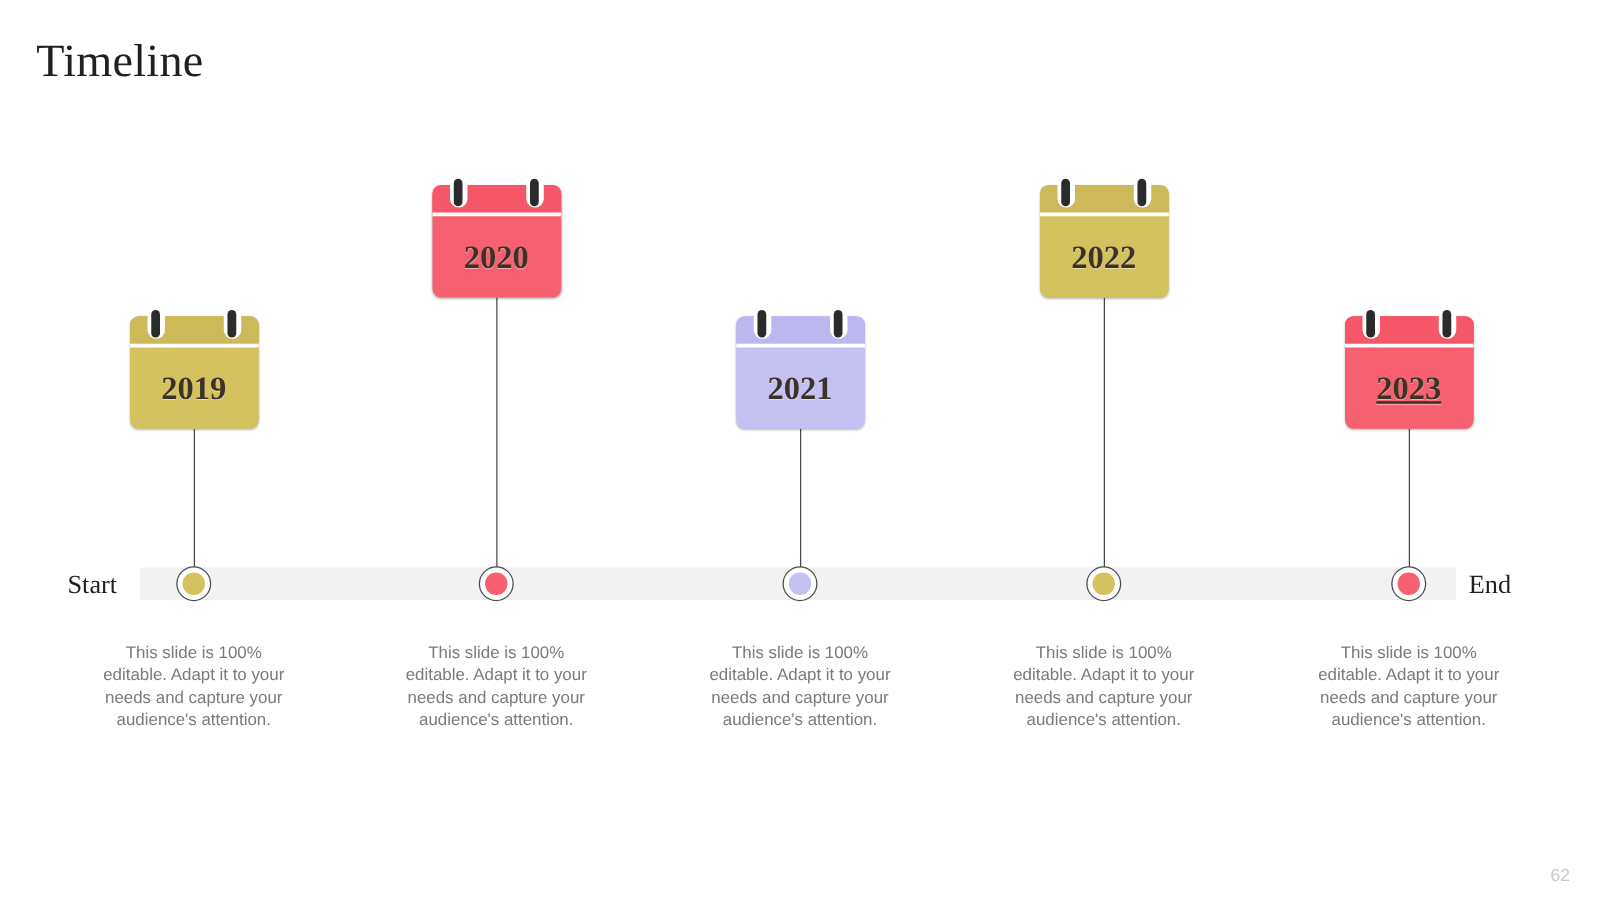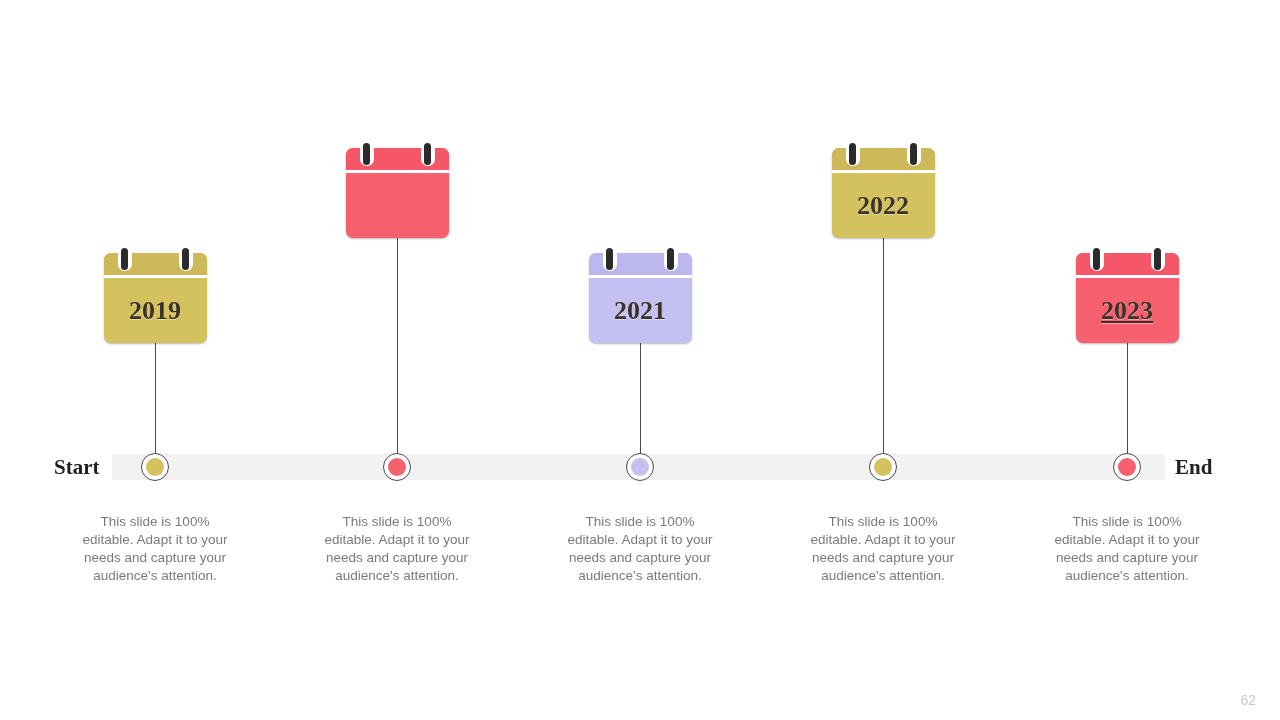--- a/index.html
+++ b/index.html
@@ -22,21 +22,21 @@
   
   .timeline-bar {
     position:absolute; left:112px; top:454px;
     width:1053px; height:26px;
     background:#f2f2f2; border-radius:2px;
   }
   .edge-label {
     position:absolute; top:454px; height:26px;
     display:flex; align-items:center;
     font-family:"Liberation Serif", serif;
-    font-weight:bold; font-size:21px; color:#231f20;
+    font-weight:normal; font-size:21px; color:#231f20;
   }
   .edge-label.start { left:54px; }
   .edge-label.end   { left:1175px; }
 
   
   .milestone { position:absolute; top:0; width:0; height:720px; }
 
   
   .connector {
     position:absolute; left:-0.5px;
@@ -100,20 +100,21 @@
   .page-number {
     position:absolute; right:24px; bottom:12px;
     font-size:14px; color:#c8c8c8;
   }
 </style>
 </head>
 <body>
 
 <div class="slide">
 
+  <div class="page-title">Timeline</div>
 
   <div class="timeline-bar"></div>
 
   <div class="edge-label start">Start</div>
   <div class="edge-label end">End</div>
 
   <div id="milestones-root">
       <div class="milestone" style="left: 155px;">
         <div class="connector" style="top: 343px; height: 124px; background: rgb(74, 74, 74);"></div>
         <div class="calendar" style="top: 253px; background: rgb(212, 194, 95);">
@@ -128,20 +129,21 @@
         </div>
         <div class="desc" style="color: rgb(122, 122, 122);">This slide is 100% editable. Adapt it to your needs and capture your audience's attention.</div>
       </div>
       <div class="milestone" style="left: 397px;">
         <div class="connector" style="top: 238px; height: 229px; background: rgb(74, 74, 74);"></div>
         <div class="calendar" style="top: 148px; background: rgb(247, 96, 111);">
           <div class="cal-strip" style="background: rgb(245, 86, 104);"></div>
           <div class="cal-divider"></div>
           <div class="ring left"></div>
           <div class="ring right"></div>
+          <div class="cal-year" style="color: rgb(59, 50, 40);">2020</div>
         </div>
         <div class="marker">
           <div class="marker-dot" style="background: rgb(247, 96, 111);"></div>
         </div>
         <div class="desc" style="color: rgb(122, 122, 122);">This slide is 100% editable. Adapt it to your needs and capture your audience's attention.</div>
       </div>
       <div class="milestone" style="left: 640px;">
         <div class="connector" style="top: 343px; height: 124px; background: rgb(74, 74, 74);"></div>
         <div class="calendar" style="top: 253px; background: rgb(197, 192, 242); padding-left: 16px;">
           <div class="cal-strip" style="background: rgb(189, 183, 239);"></div>

